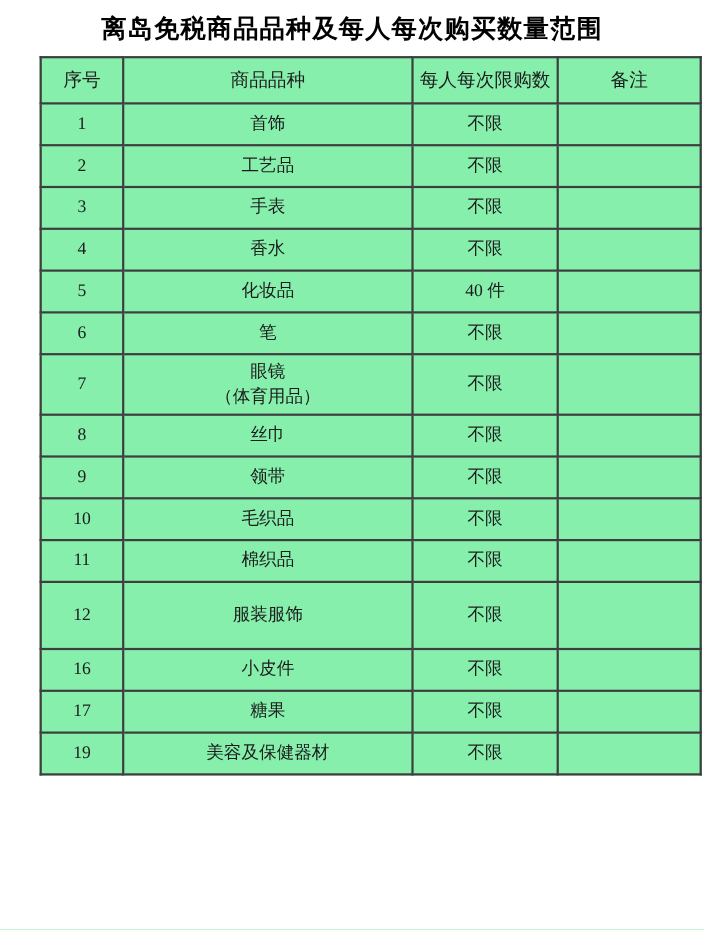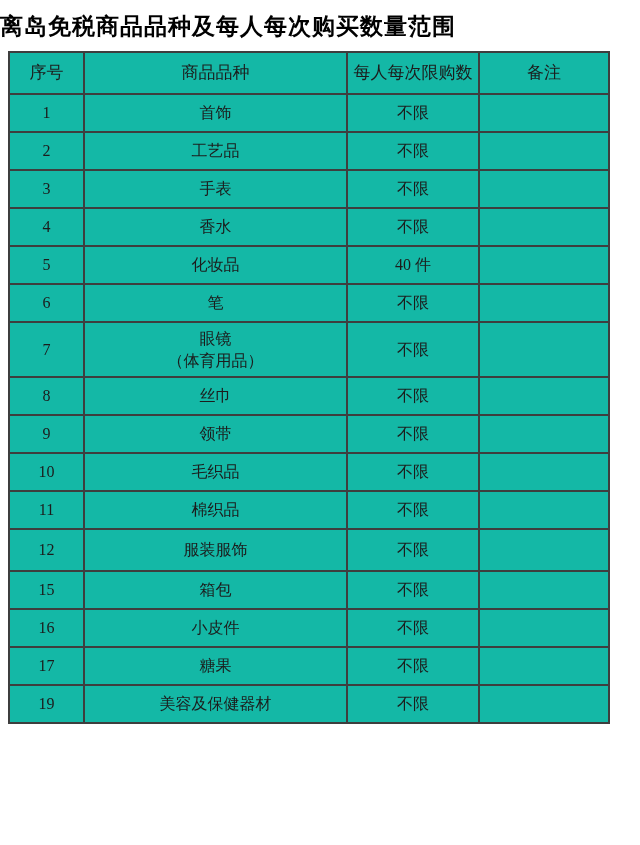--- a/index.html
+++ b/index.html
@@ -16,32 +16,33 @@
   }
   .page {
     width: 640px;
     height: 845px;
     position: relative;
   }
   .doc-title {
     margin: 0;
     padding-top: 11px;
     padding-bottom: 9px;
+    text-align: center;
     font-family: "Liberation Sans", "DejaVu Sans", sans-serif;
     font-weight: bold;
     font-size: 23px;
     letter-spacing: 1px;
     color: #000000;
   }
   table.goods-table {
     border-collapse: collapse;
     table-layout: fixed;
-    margin-left: 8px;
+    margin-left: 36px;
     width: 600px;
-    background: #14b8a6;
+    background: #86efac;
   }
   .goods-table col.c-no     { width: 75px;  }
   .goods-table col.c-prod   { width: 263px; }
   .goods-table col.c-limit  { width: 132px; }
   .goods-table col.c-remark { width: 130px; }
   .goods-table th,
   .goods-table td {
     border: 2px solid #3e3e3e;
     text-align: center;
     vertical-align: middle;
@@ -55,21 +56,21 @@
     height: 40px;
     font-size: 17px;
   }
   .goods-table tbody tr {
     height: 38px;
   }
   .goods-table tbody tr.row-tall {
     height: 55px;
   }
   .goods-table tbody tr.row-medium {
-    height: 42px;
+    height: 61px;
   }
   .two-line div {
     line-height: 22px;
   }
 </style>
 </head>
 <body>
 
 <div class="page">
 
@@ -160,26 +161,20 @@
         <td>不限</td>
         <td></td>
       </tr>
       <tr class="row-medium">
         <td>12</td>
         <td>服装服饰</td>
         <td>不限</td>
         <td></td>
       </tr>
       <tr>
-        <td>15</td>
-        <td>箱包</td>
-        <td>不限</td>
-        <td></td>
-      </tr>
-      <tr>
         <td>16</td>
         <td>小皮件</td>
         <td>不限</td>
         <td></td>
       </tr>
       <tr>
         <td>17</td>
         <td>糖果</td>
         <td>不限</td>
         <td></td>

